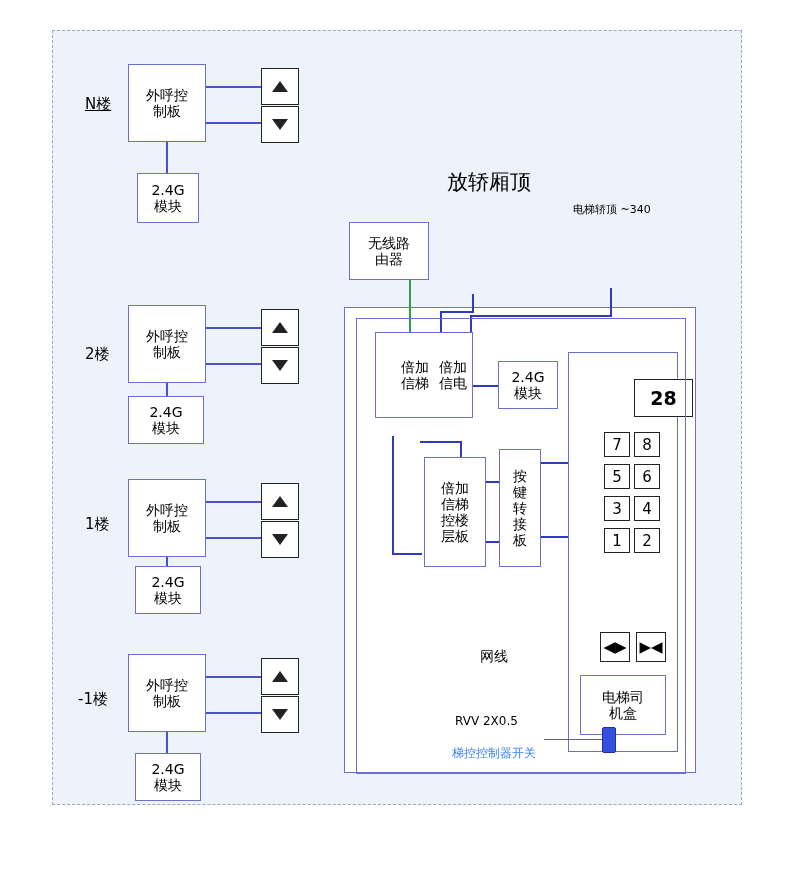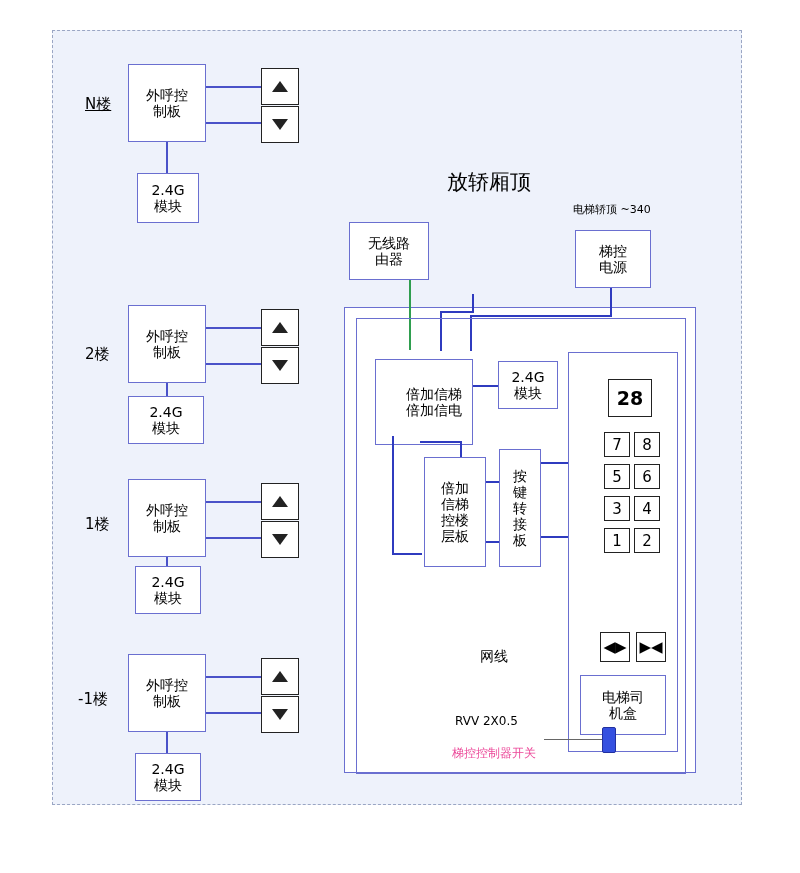--- a/index.html
+++ b/index.html
@@ -157,37 +157,33 @@
     <span>2.4G</span>
     <span>模块</span>
   </div>
 
   <div class="big-label" style="left:447px;top:168px;text-align:right;">放轿厢顶</div>
 
   <div class="box" style="left:349px;top:222px;width:80px;height:58px;flex-direction:column;">
     <span>无线路</span>
     <span>由器</span>
   </div>
-  <div class="box" style="left:575px;top:230px;width:76px;height:58px;flex-direction:column;">
-    <span>梯控</span>
-    <span>电源</span>
-  </div>
   <div class="label small" style="left:573px;top:202px;">电梯轿顶 ~340</div>
 
   <div class="cabin-frame" style="left:344px;top:307px;width:352px;height:466px;"></div>
 
   <div class="line v green" style="left:409px;top:280px;height:70px;width:2px;"></div>
   <div class="line v blue2" style="left:472px;top:294px;height:18px;"></div>
   <div class="line h blue2" style="left:440px;top:311px;width:34px;"></div>
   <div class="line v blue2" style="left:440px;top:311px;height:40px;"></div>
   <div class="line v blue2" style="left:610px;top:288px;height:28px;"></div>
   <div class="line h blue2" style="left:470px;top:315px;width:142px;"></div>
   <div class="line v blue2" style="left:470px;top:315px;height:36px;"></div>
 
-  <div class="box" style="left:375px;top:359px;width:98px;height:86px;flex-direction:column;padding-left:20px;">
+  <div class="box" style="left:375px;top:332px;width:98px;height:86px;padding-left:20px;">
     <span>倍加信梯</span>
     <span>倍加信电</span>
   </div>
 
   <div class="line h blue2" style="left:473px;top:385px;width:26px;"></div>
   <div class="box" style="left:498px;top:361px;width:60px;height:48px;flex-direction:column;">
     <span>2.4G</span>
     <span>模块</span>
   </div>
 
@@ -211,21 +207,21 @@
     <span>转</span>
     <span>接</span>
     <span>板</span>
   </div>
 
   <div class="line h blue2" style="left:541px;top:462px;width:52px;"></div>
   <div class="line v blue2" style="left:591px;top:448px;height:16px;"></div>
   <div class="line h blue2" style="left:541px;top:536px;width:52px;"></div>
 
   <div class="panel" style="left:568px;top:352px;width:110px;height:400px;"></div>
-  <div class="display-box" style="left:608px;top:379px;width:44px;height:38px;">28</div>
+  <div class="display-box" style="left:634px;top:379px;width:59px;height:38px;">28</div>
 
   <div class="num-btn" style="left:604px;top:432px;width:26px;height:25px;">7</div>
   <div class="num-btn" style="left:634px;top:432px;width:26px;height:25px;">8</div>
   <div class="num-btn" style="left:604px;top:464px;width:26px;height:25px;">5</div>
   <div class="num-btn" style="left:634px;top:464px;width:26px;height:25px;">6</div>
   <div class="num-btn" style="left:604px;top:496px;width:26px;height:25px;">3</div>
   <div class="num-btn" style="left:634px;top:496px;width:26px;height:25px;">4</div>
   <div class="num-btn" style="left:604px;top:528px;width:26px;height:25px;">1</div>
   <div class="num-btn" style="left:634px;top:528px;width:26px;height:25px;">2</div>
 
@@ -235,17 +231,17 @@
   <div class="box" style="left:580px;top:675px;width:86px;height:60px;flex-direction:column;">
     <span>电梯司</span>
     <span>机盒</span>
   </div>
   <div class="blue-chip" style="left:602px;top:727px;width:12px;height:24px;"></div>
 
   <div class="cabin-frame" style="left:356px;top:318px;width:330px;height:456px;border-color:#6a6fd0;background:transparent;"></div>
 
   <div class="label" style="left:480px;top:648px;font-size:14px;">网线</div>
   <div class="label small" style="left:455px;top:714px;font-size:12px;">RVV 2X0.5</div>
-  <div class="label small" style="left:452px;top:745px;font-size:12px;color:#ec4899;">梯控控制器开关</div>
+  <div class="label small" style="left:452px;top:745px;font-size:12px;color:#3b82f6;">梯控控制器开关</div>
   <div class="line h gray" style="left:544px;top:739px;width:58px;height:1px;background:#666;"></div>
 
 
 </div>
 
 </body></html>

